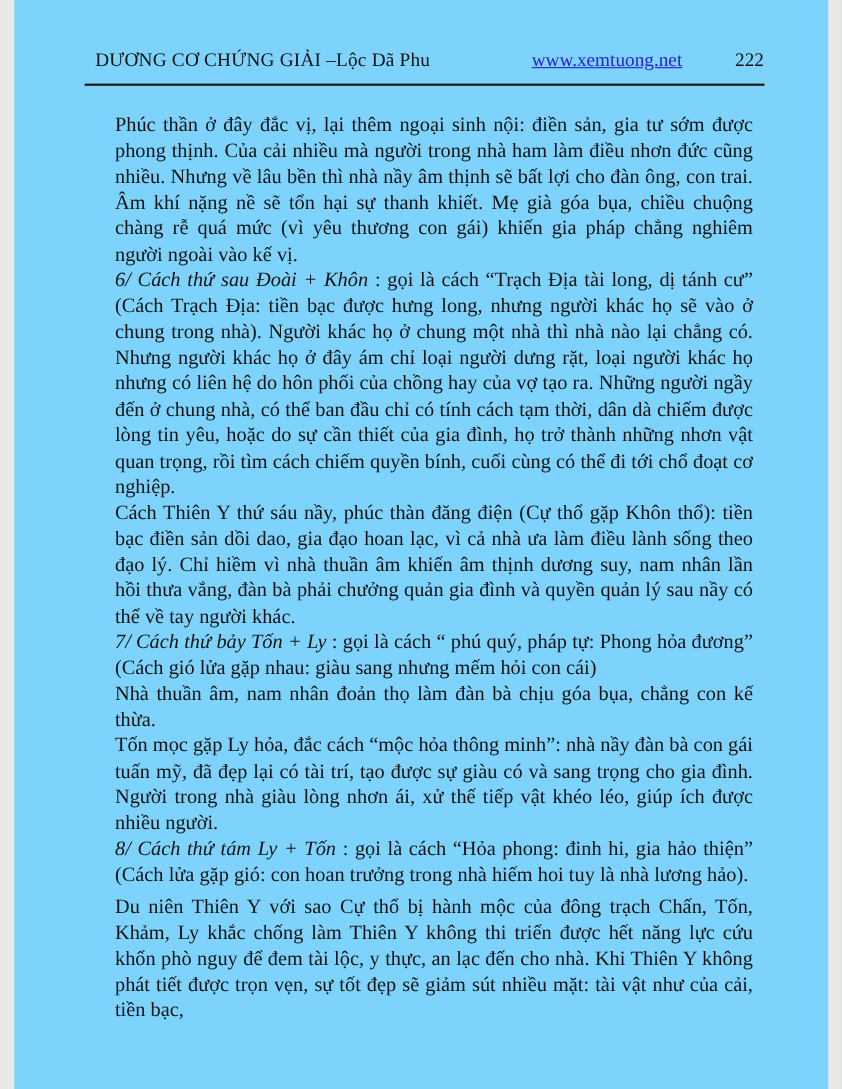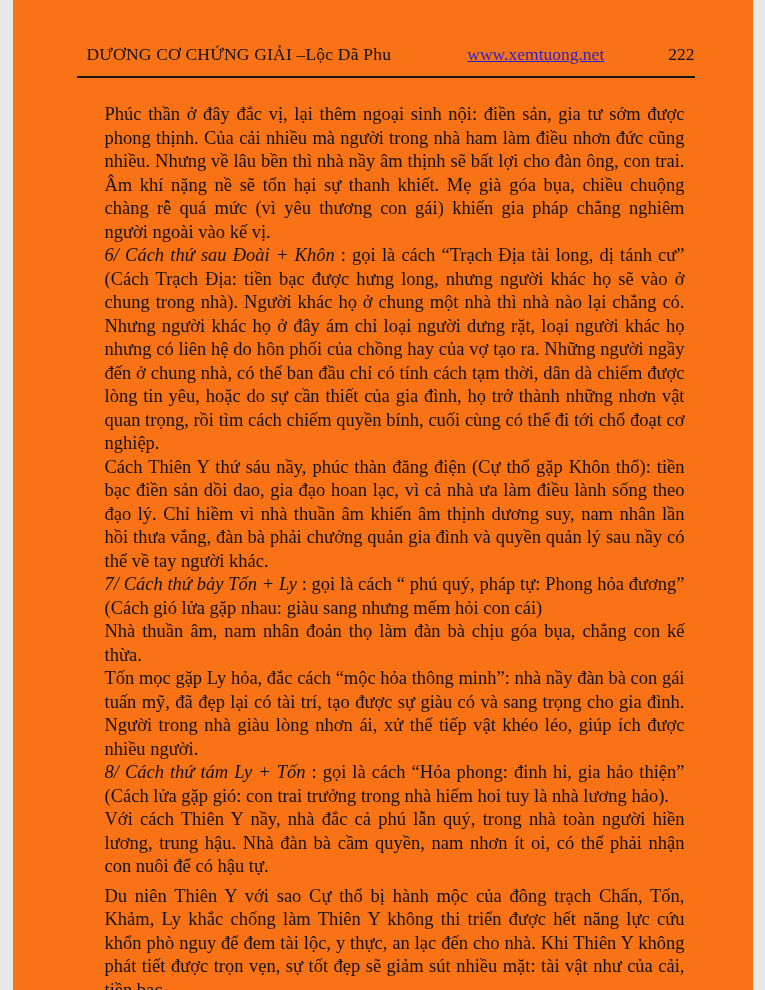--- a/index.html
+++ b/index.html
@@ -5,41 +5,41 @@
   html, body {
     margin: 0;
     padding: 0;
     background: #e8e8e8;
   }
   .page {
     position: relative;
     width: 740px;
     height: 990px;
     margin: 0 auto;
-    background: #f97316;
+    background: #7dd3fc;
     font-family: "Liberation Serif", "DejaVu Serif", serif;
     color: #121212;
     overflow: hidden;
     box-sizing: border-box;
   }
   .header {
     display: flex;
     align-items: baseline;
     justify-content: space-between;
     margin: 44px 58px 0 74px;
     font-size: 17.5px;
     white-space: nowrap;
   }
   .header-title {
     letter-spacing: 0.2px;
   }
   .header-right {
     display: flex;
     align-items: baseline;
-    gap: 64px;
+    gap: 48px;
   }
   .header-link {
     text-decoration: underline;
     cursor: pointer;
   }
   .header-rule {
     border: none;
     border-top: 2px solid #161616;
     margin: 11px 58px 0 64px;
   }
@@ -74,18 +74,17 @@
 
   <hr class="header-rule">
 
   <div class="body-text" id="paragraph-container">
       <p class=""><span>Phúc thần ở đây đắc vị, lại thêm ngoại sinh nội: điền sản, gia tư sớm được phong thịnh. Của cải nhiều mà người trong nhà ham làm điều nhơn đức cũng nhiều. Nhưng về lâu bền thì nhà nầy âm thịnh sẽ bất lợi cho đàn ông, con trai. Âm khí nặng nề sẽ tổn hại sự thanh khiết. Mẹ già góa bụa, chiều chuộng chàng rễ quá mức (vì yêu thương con gái) khiến gia pháp chẳng nghiêm người ngoài vào kế vị.</span></p>
       <p class=""><em>6/ Cách thứ sau Đoài + Khôn</em><span> : gọi là cách “Trạch Địa tài long, dị tánh cư” (Cách Trạch Địa: tiền bạc được hưng long, nhưng người khác họ sẽ vào ở chung trong nhà). Người khác họ ở chung một nhà thì nhà nào lại chẳng có. Nhưng người khác họ ở đây ám chỉ loại người dưng rặt, loại người khác họ nhưng có liên hệ do hôn phối của chồng hay của vợ tạo ra. Những người ngầy đến ở chung nhà, có thể ban đầu chỉ có tính cách tạm thời, dân dà chiếm được lòng tin yêu, hoặc do sự cần thiết của gia đình, họ trở thành những nhơn vật quan trọng, rồi tìm cách chiếm quyền bính, cuối cùng có thể đi tới chổ đoạt cơ nghiệp.</span></p>
       <p class=""><span>Cách Thiên Y thứ sáu nầy, phúc thàn đăng điện (Cự thổ gặp Khôn thổ): tiền bạc điền sản dồi dao, gia đạo hoan lạc, vì cả nhà ưa làm điều lành sống theo đạo lý. Chỉ hiềm vì nhà thuần âm khiến âm thịnh dương suy, nam nhân lần hồi thưa vắng, đàn bà phải chưởng quản gia đình và quyền quản lý sau nầy có thể về tay người khác.</span></p>
       <p class=""><em>7/ Cách thứ bảy Tốn + Ly</em><span> : gọi là cách “ phú quý, pháp tự: Phong hỏa đương” (Cách gió lửa gặp nhau: giàu sang nhưng mếm hỏi con cái)</span></p>
       <p class=""><span>Nhà thuần âm, nam nhân đoản thọ làm đàn bà chịu góa bụa, chẳng con kế thừa.</span></p>
       <p class=""><span>Tốn mọc gặp Ly hỏa, đắc cách “mộc hỏa thông minh”: nhà nầy đàn bà con gái tuấn mỹ, đã đẹp lại có tài trí, tạo được sự giàu có và sang trọng cho gia đình. Người trong nhà giàu lòng nhơn ái, xử thế tiếp vật khéo léo, giúp ích được nhiều người.</span></p>
-      <p class=""><em>8/ Cách thứ tám Ly + Tốn</em><span> : gọi là cách “Hỏa phong: đinh hi, gia hảo thiện” (Cách lửa gặp gió: con trai trưởng trong nhà hiếm hoi tuy là nhà lương hảo).</span></p>
-      <p class=""><span>Với cách Thiên Y nầy, nhà đắc cả phú lẫn quý, trong nhà toàn người hiền lương, trung hậu. Nhà đàn bà cầm quyền, nam nhơn ít oi, có thể phải nhận con nuôi để có hậu tự.</span></p>
+      <p class=""><em>8/ Cách thứ tám Ly + Tốn</em><span> : gọi là cách “Hỏa phong: đinh hi, gia hảo thiện” (Cách lửa gặp gió: con hoan trưởng trong nhà hiếm hoi tuy là nhà lương hảo).</span></p>
       <p class="spaced"><span>Du niên Thiên Y với sao Cự thổ bị hành mộc của đông trạch Chấn, Tốn, Khảm, Ly khắc chống làm Thiên Y không thi triển được hết năng lực cứu khổn phò nguy để đem tài lộc, y thực, an lạc đến cho nhà. Khi Thiên Y không phát tiết được trọn vẹn, sự tốt đẹp sẽ giảm sút nhiều mặt: tài vật như của cải, tiền bạc,</span></p>
     </div>
 
 </div>
 
 </body></html>

